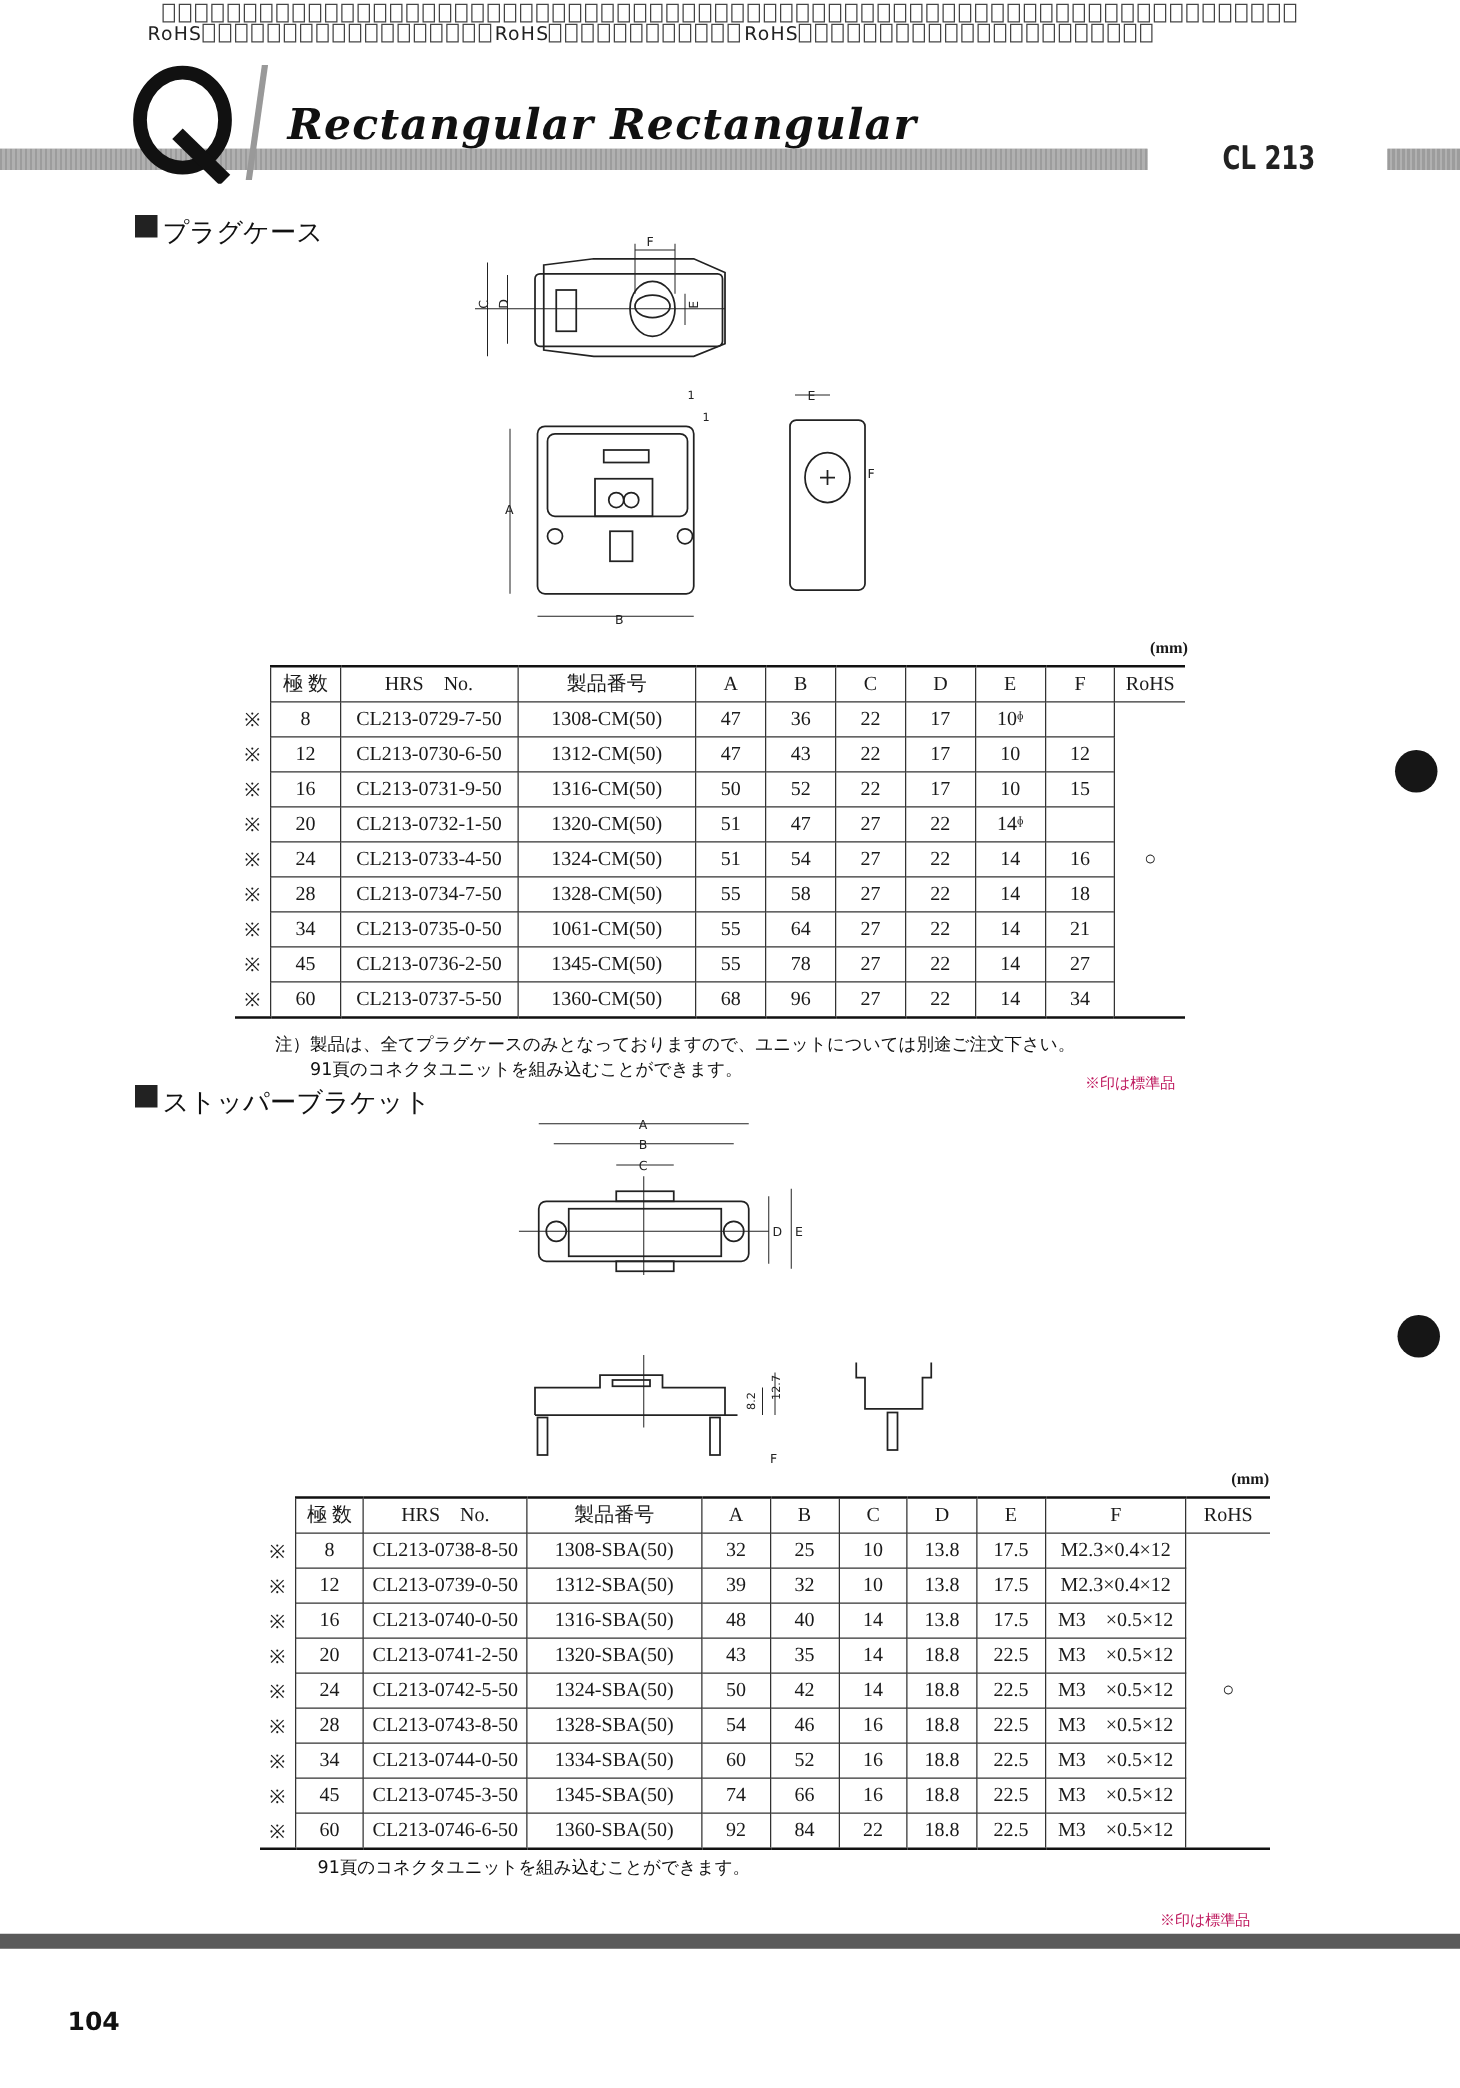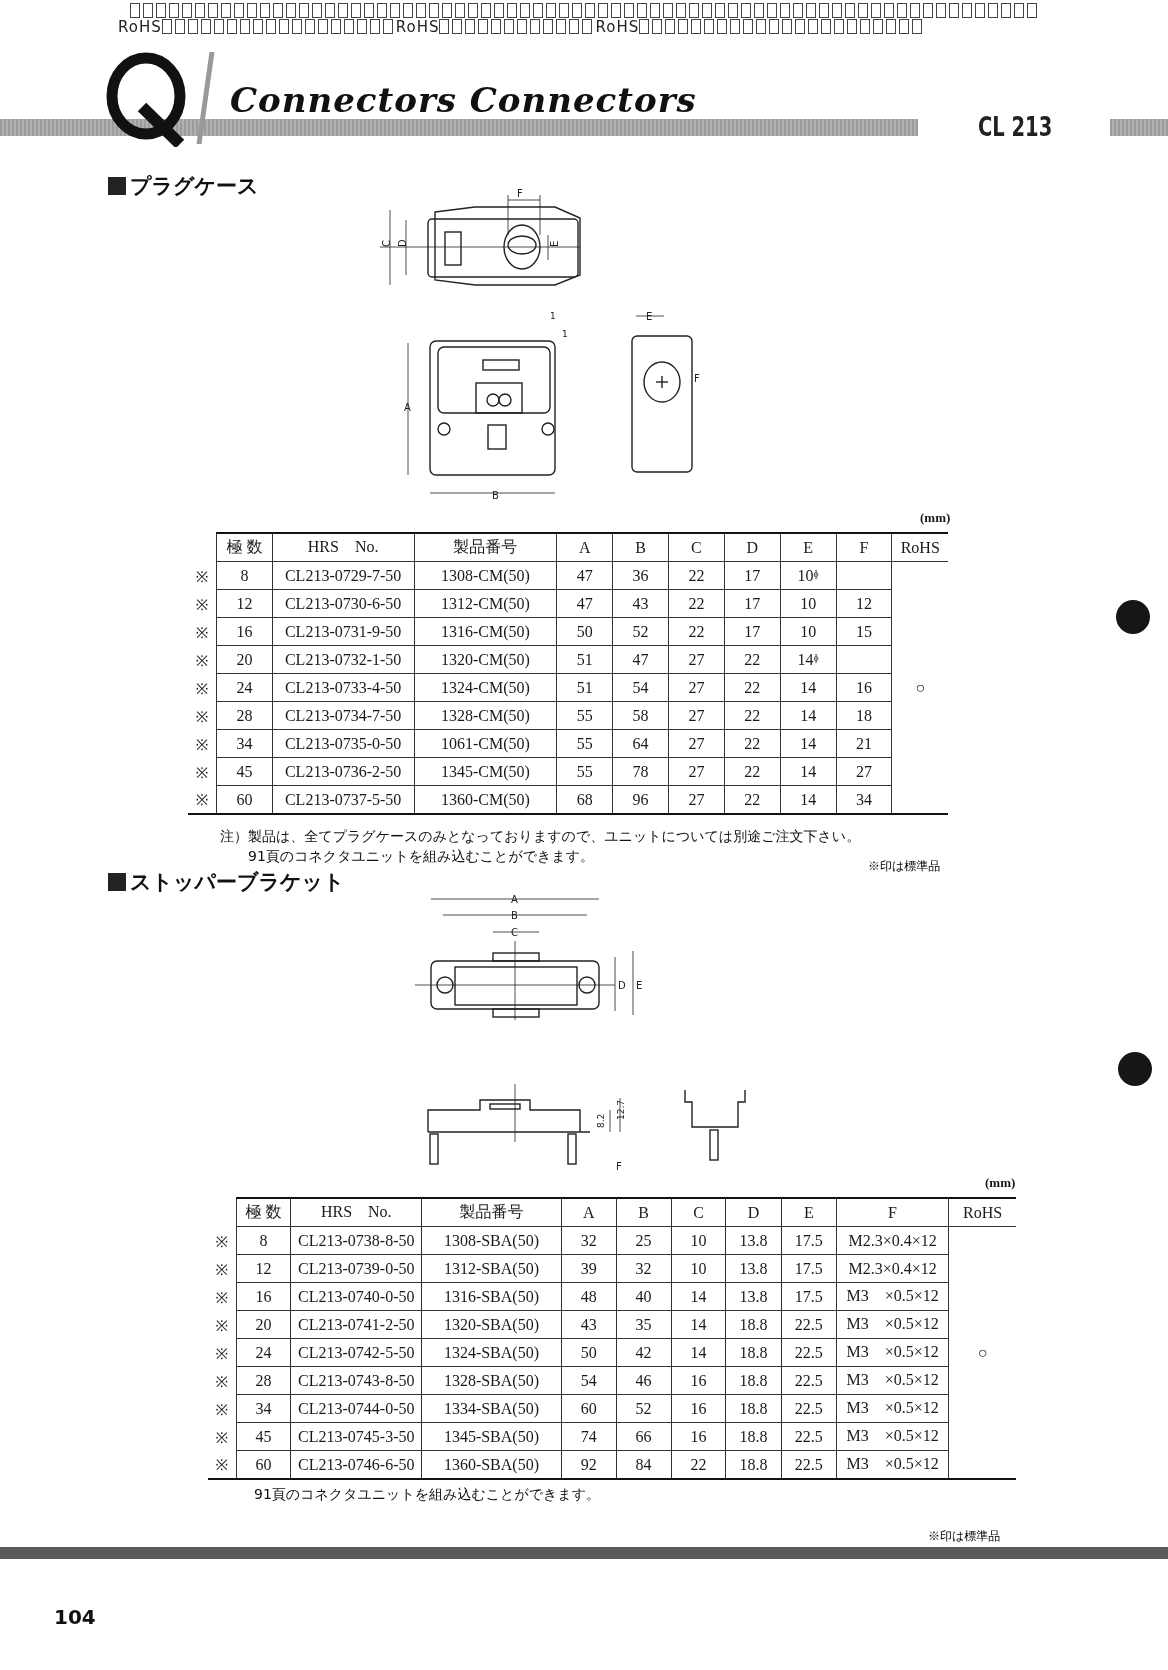--- a/index.html
+++ b/index.html
@@ -3,52 +3,52 @@
 <meta charset="utf-8">
 <style>
   html,body{margin:0;padding:0;background:#ffffff;}
   body{width:1168px;height:1670px;position:relative;overflow:hidden;font-family:"DejaVu Serif",serif;color:#1a1a1a;}
   .abs{position:absolute;}
   .notice{font-family:"DejaVu Sans",sans-serif;font-size:15px;color:#222;letter-spacing:1px;white-space:nowrap;}
   .notice .box{display:inline-block;width:8px;height:13px;border:1px solid #444;margin-right:3px;vertical-align:-2px;}
   .band{background:#a8a8a8;background-image:repeating-linear-gradient(90deg,#9c9c9c 0 2px,#b0b0b0 2px 4px);}
   .title-script{font-family:"DejaVu Serif",serif;font-style:italic;font-weight:bold;font-size:34px;color:#111;letter-spacing:1px;}
   .model{font-family:"DejaVu Sans",sans-serif;font-weight:bold;font-size:26px;color:#222;transform:scaleX(0.75);transform-origin:left;}
-  .section-head{font-family:"DejaVu Sans",sans-serif;font-weight:bold;font-size:21px;color:#111;display:flex;align-items:center;}
+  .section-head{font-family:"DejaVu Sans",sans-serif;font-weight:normal;font-size:21px;color:#111;display:flex;}
   .section-head .sq{display:inline-block;width:18px;height:18px;background:#222;margin-right:4px;}
   table.spec{border-collapse:collapse;font-family:"Liberation Serif",serif;font-size:16px;position:absolute;}
   table.spec th,table.spec td{border:1px solid #333;text-align:center;padding:0;height:27px;font-weight:normal;}
   table.spec tr.head th{border-top:2px solid #111;}
   table.spec tr.last td{border-bottom:2px solid #111;}
   table.spec td.mark,table.spec th.mark{border:none;width:28px;font-size:15px;}
   table.spec td.rohs{border-right:none;border-bottom:2px solid #111;}
   table.spec th.rohs{border-right:none;}
   .unit{font-family:"Liberation Serif",serif;font-size:13px;font-weight:bold;}
   .note{font-family:"DejaVu Sans",sans-serif;font-size:14px;line-height:20px;color:#111;}
-  .std{font-family:Liberation Mono, monospace;font-size:12px;color:#000000;}
+  .std{font-family:Liberation Mono, monospace;font-size:12px;color:#be185d;}
   .punch{width:34px;height:34px;border-radius:50%;background:#161616;}
   .pageno{font-family:"DejaVu Sans",sans-serif;font-weight:bold;font-size:20px;color:#111;}
   svg text{font-family:"DejaVu Sans",sans-serif;}
 </style>
 </head>
 <body>
 
 <div class="abs notice" style="left:130px;top:2px;" id="notice1"><span class="box"></span><span class="box"></span><span class="box"></span><span class="box"></span><span class="box"></span><span class="box"></span><span class="box"></span><span class="box"></span><span class="box"></span><span class="box"></span><span class="box"></span><span class="box"></span><span class="box"></span><span class="box"></span><span class="box"></span><span class="box"></span><span class="box"></span><span class="box"></span><span class="box"></span><span class="box"></span><span class="box"></span><span class="box"></span><span class="box"></span><span class="box"></span><span class="box"></span><span class="box"></span><span class="box"></span><span class="box"></span><span class="box"></span><span class="box"></span><span class="box"></span><span class="box"></span><span class="box"></span><span class="box"></span><span class="box"></span><span class="box"></span><span class="box"></span><span class="box"></span><span class="box"></span><span class="box"></span><span class="box"></span><span class="box"></span><span class="box"></span><span class="box"></span><span class="box"></span><span class="box"></span><span class="box"></span><span class="box"></span><span class="box"></span><span class="box"></span><span class="box"></span><span class="box"></span><span class="box"></span><span class="box"></span><span class="box"></span><span class="box"></span><span class="box"></span><span class="box"></span><span class="box"></span><span class="box"></span><span class="box"></span><span class="box"></span><span class="box"></span><span class="box"></span><span class="box"></span><span class="box"></span><span class="box"></span><span class="box"></span><span class="box"></span><span class="box"></span></div>
 <div class="abs notice" style="left:118px;top:18px;" id="notice2"><span>RoHS</span><span class="box"></span><span class="box"></span><span class="box"></span><span class="box"></span><span class="box"></span><span class="box"></span><span class="box"></span><span class="box"></span><span class="box"></span><span class="box"></span><span class="box"></span><span class="box"></span><span class="box"></span><span class="box"></span><span class="box"></span><span class="box"></span><span class="box"></span><span class="box"></span><span>RoHS</span><span class="box"></span><span class="box"></span><span class="box"></span><span class="box"></span><span class="box"></span><span class="box"></span><span class="box"></span><span class="box"></span><span class="box"></span><span class="box"></span><span class="box"></span><span class="box"></span><span>RoHS</span><span class="box"></span><span class="box"></span><span class="box"></span><span class="box"></span><span class="box"></span><span class="box"></span><span class="box"></span><span class="box"></span><span class="box"></span><span class="box"></span><span class="box"></span><span class="box"></span><span class="box"></span><span class="box"></span><span class="box"></span><span class="box"></span><span class="box"></span><span class="box"></span><span class="box"></span><span class="box"></span><span class="box"></span><span class="box"></span></div>
 
 <div class="abs band" style="left:0;top:119px;width:918px;height:17px;"></div>
 <div class="abs band" style="left:1110px;top:119px;width:58px;height:17px;"></div>
 <div class="abs" style="left:102px;top:52px;width:95px;height:95px;">
   <svg width="95" height="95" viewBox="0 0 95 95">
     <ellipse cx="44" cy="44" rx="34" ry="38" fill="none" stroke="#111" stroke-width="11"></ellipse>
     <path d="M40 55 L78 92" stroke="#111" stroke-width="12" fill="none"></path>
   </svg>
 </div>
 <div class="abs" style="left:203px;top:52px;width:5px;height:92px;background:#999;transform:skewX(-8deg);"></div>
-<div class="abs title-script" style="left:230px;top:80px;">Connectors Connectors</div>
+<div class="abs title-script" style="left:230px;top:80px;">Rectangular Rectangular</div>
 <div class="abs model" style="left:978px;top:112px;">CL 213</div>
 
 <div class="abs section-head" style="left:108px;top:172px;">
   <span class="sq"></span>
   <span>プラグケース</span>
 </div>
 
 <svg class="abs" style="left:380px;top:185px;" width="220" height="110">
   <g stroke="#222" fill="none" stroke-width="1.4">
     <path d="M55 27 L95 22 L175 22 L200 33 L200 90 L175 100 L95 100 L55 95 Z"></path>

